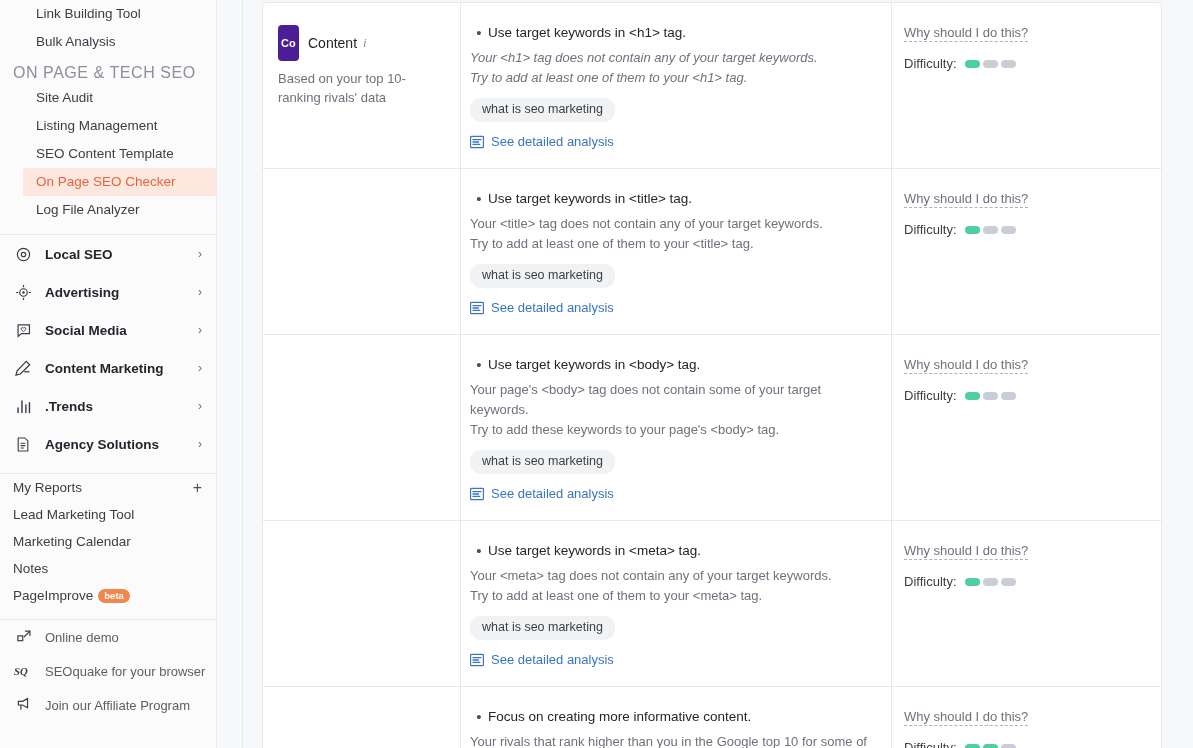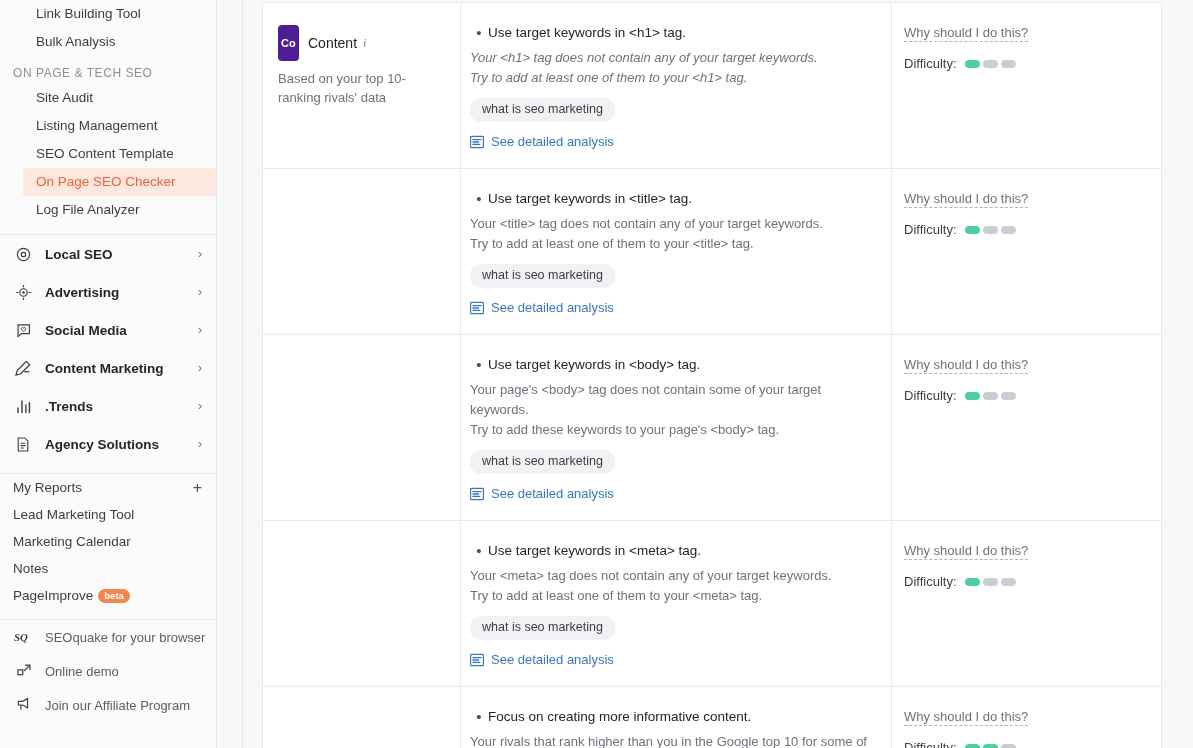--- a/index.html
+++ b/index.html
@@ -30,21 +30,21 @@
     line-height: 16px;
     white-space: nowrap;
     cursor: pointer;
     margin-left: 23px;
   }
   .nav-link.active {
     background: #fde8e0;
     color: #e8643c;
   }
   .section-label {
-    font-size: 12px;
+    font-size: 16px;
     letter-spacing: 0.55px;
     color: #8a8f99;
     text-transform: uppercase;
     padding: 10px 13px 4px 13px;
     line-height: 14px;
   }
   .divider { height: 1px; background: #e8e9ec; margin: 10px 0 0 0; }
 
   .grp-row {
     display: flex; align-items: center;
@@ -317,35 +317,35 @@
         </div>
         <div class="mgmt-row">
           <span class="mgmt-label">PageImprove</span>
           <span class="beta-badge">beta</span>
         </div>
       </div>
     <div class="divider"></div>
     <div id="foot-links">
         <div class="foot-row">
           <span class="foot-icon">
-            <svg width="20" height="14" viewBox="0 0 26 16">
-              <text x="0" y="13" font-family="Liberation Serif, serif" font-size="14" font-weight="bold" font-style="italic" fill="currentColor">SQ</text>
-            </svg>
-          </span>
-          <span class="foot-label">SEOquake for your browser</span>
-        </div>
-        <div class="foot-row">
-          <span class="foot-icon">
             <svg width="16" height="16" viewBox="0 0 20 20" fill="none" stroke="currentColor" stroke-width="1.5">
               <rect x="2.4" y="8.6" width="6" height="6"></rect>
               <path d="M11.2 2.6h6.2v6.2"></path>
               <path d="M17.4 2.6L10 10"></path>
             </svg>
           </span>
           <span class="foot-label">Online demo</span>
+        </div>
+        <div class="foot-row">
+          <span class="foot-icon">
+            <svg width="20" height="14" viewBox="0 0 26 16">
+              <text x="0" y="13" font-family="Liberation Serif, serif" font-size="14" font-weight="bold" font-style="italic" fill="currentColor">SQ</text>
+            </svg>
+          </span>
+          <span class="foot-label">SEOquake for your browser</span>
         </div>
         <div class="foot-row">
           <span class="foot-icon">
             <svg width="16" height="16" viewBox="0 0 20 20" fill="none" stroke="currentColor" stroke-width="1.5">
               <path d="M3 5.4h5.2L14.4 2v11.4L8.2 10H3z"></path>
               <path d="M6.1 10v5.8"></path>
             </svg>
           </span>
           <span class="foot-label">Join our Affiliate Program</span>
         </div>

